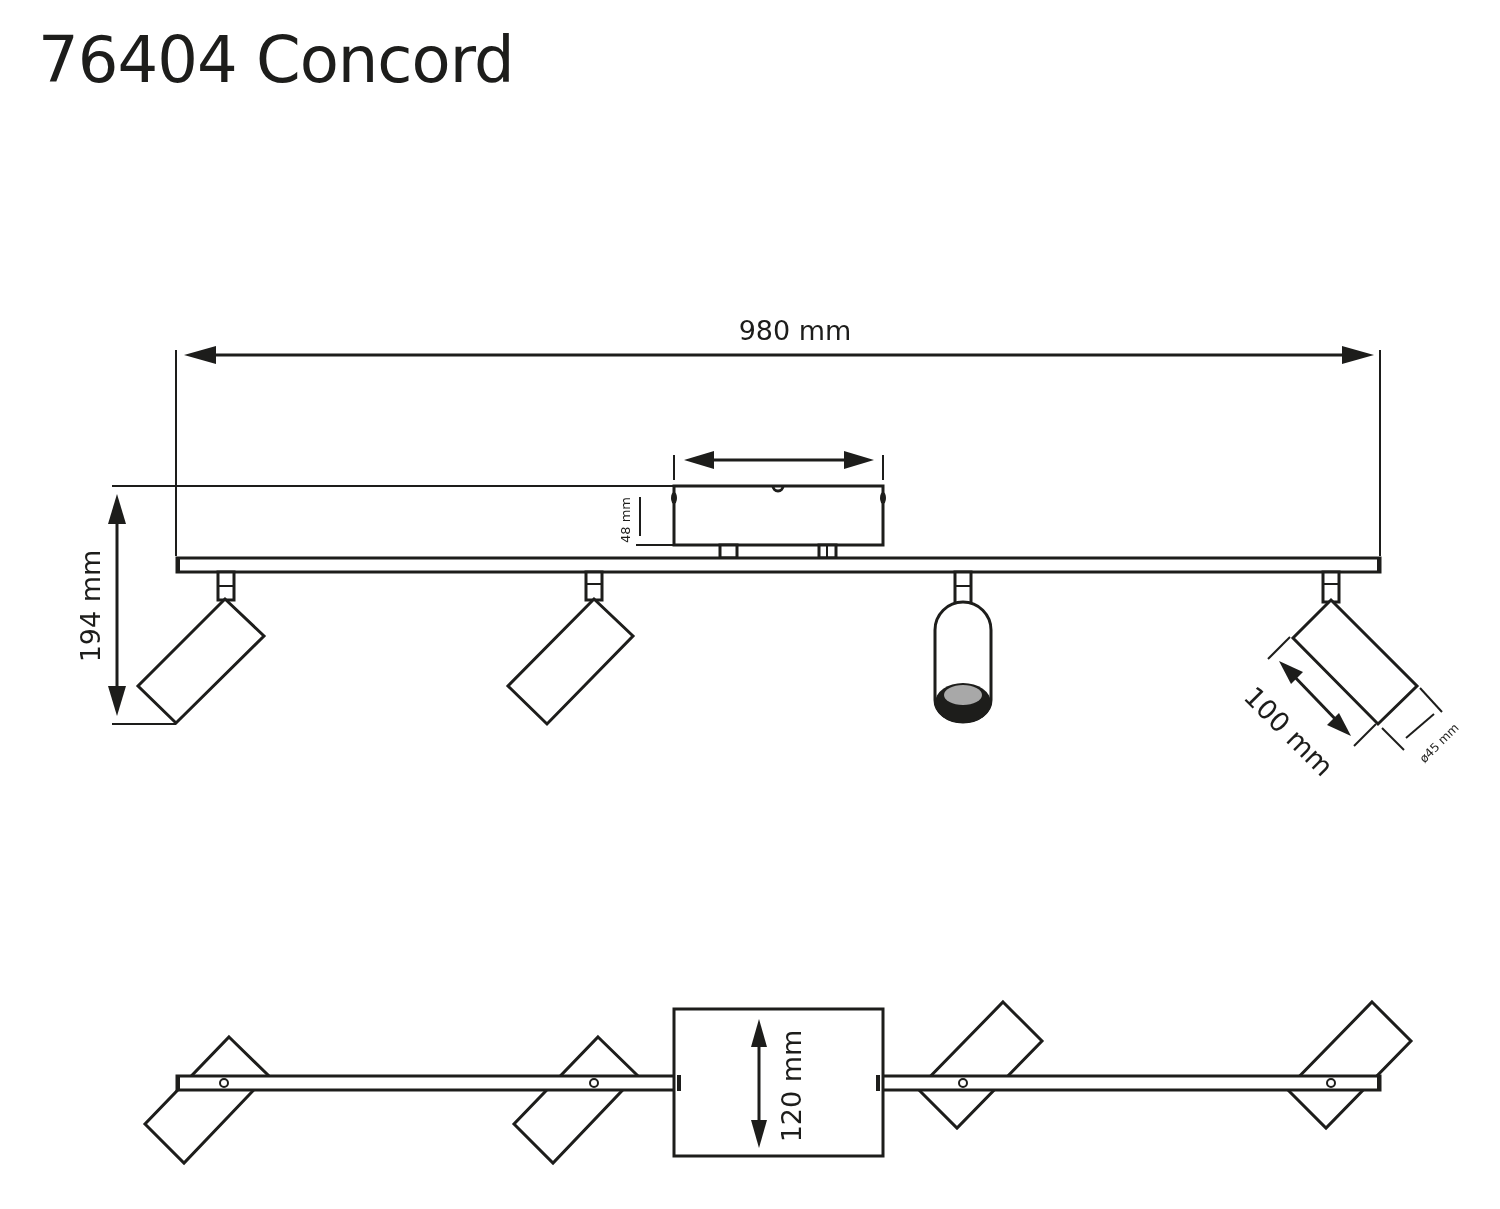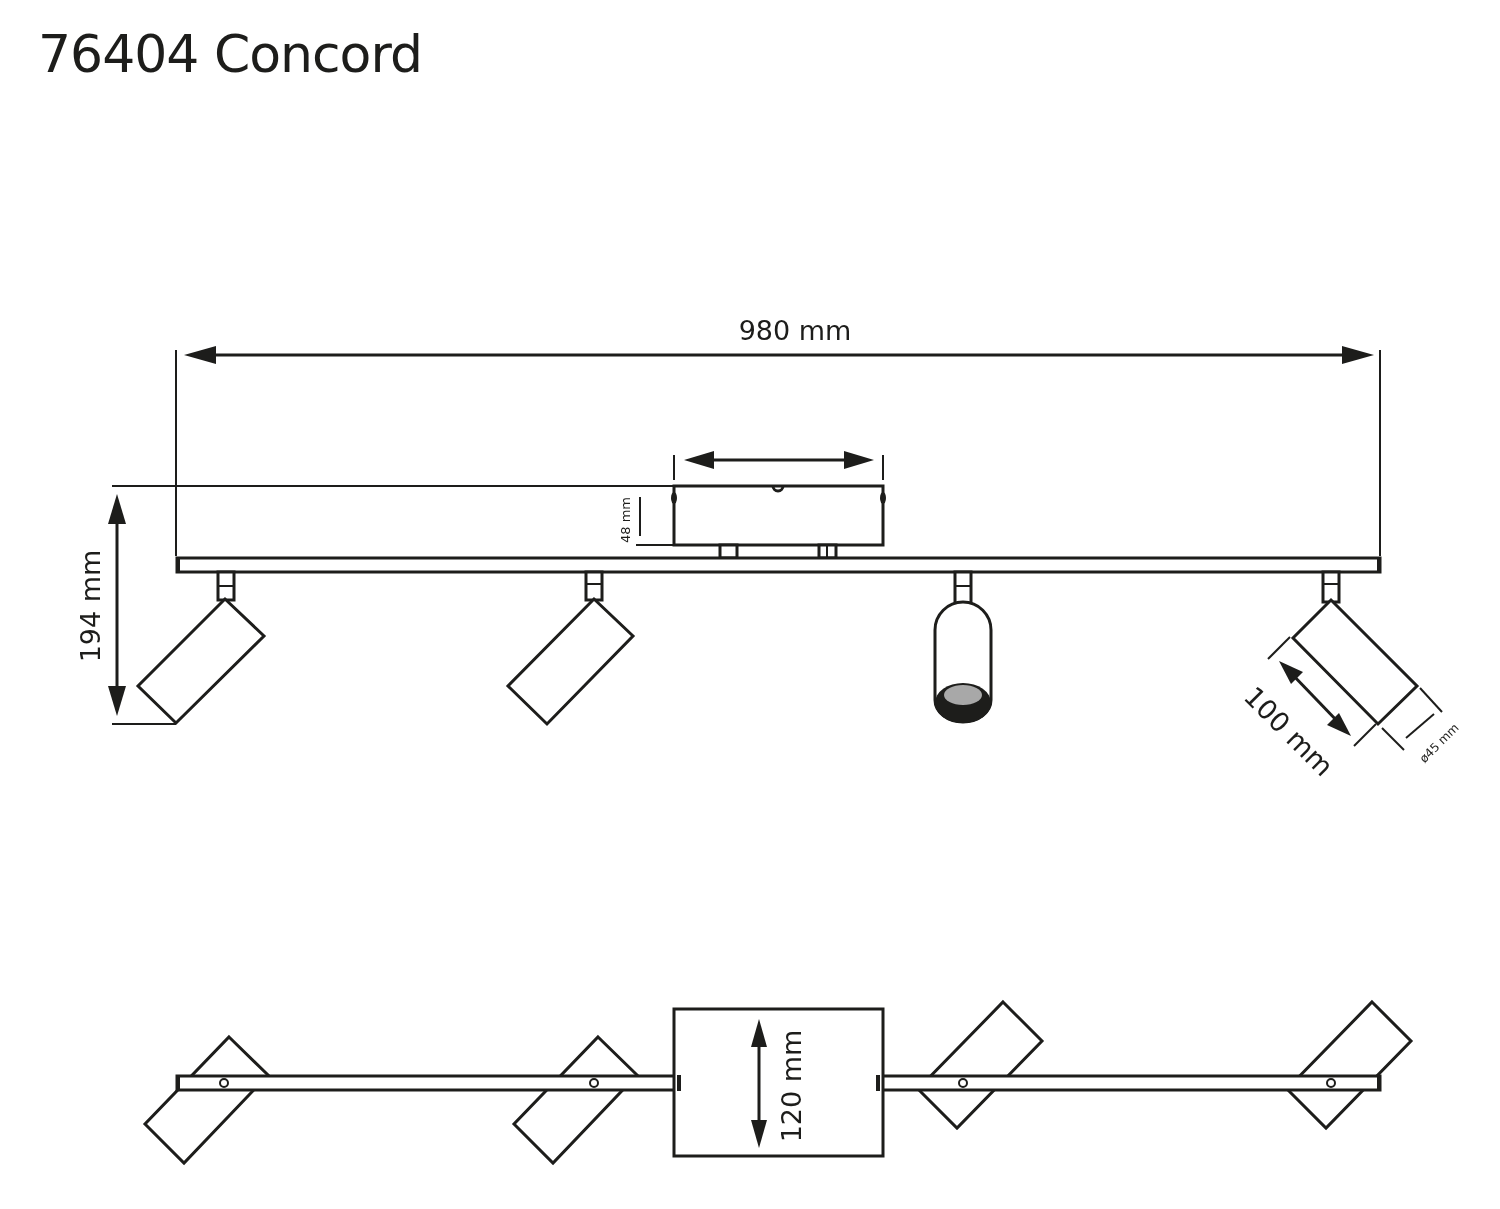--- a/index.html
+++ b/index.html
@@ -1,19 +1,19 @@
 <!DOCTYPE html>
 <html><head>
   <meta charset="utf-8">
   <style>
     html, body { margin: 0; padding: 0; background: #ffffff; }
     body { width: 1500px; height: 1209px; position: relative; overflow: hidden; }
     .title {
       position: absolute; left: 38px; top: 28px;
-      font-family: "DejaVu Sans", sans-serif; font-size: 52px; color: #1d1d1b;
+      font-family: "DejaVu Sans", sans-serif; font-size: 64px; color: #1d1d1b;
       letter-spacing: -1px; line-height: 1;
     }
     svg { position: absolute; left: 0; top: 0; }
     .ln { stroke: #1d1d1b; stroke-width: 3; fill: none; }
     .lnf { stroke: #1d1d1b; stroke-width: 3; fill: #ffffff; }
     .thin { stroke: #1d1d1b; stroke-width: 2; fill: none; }
     .arr { fill: #1d1d1b; stroke: none; }
     .lbl { font-family: "DejaVu Sans", sans-serif; fill: #1d1d1b; }
   </style>
 </head>

